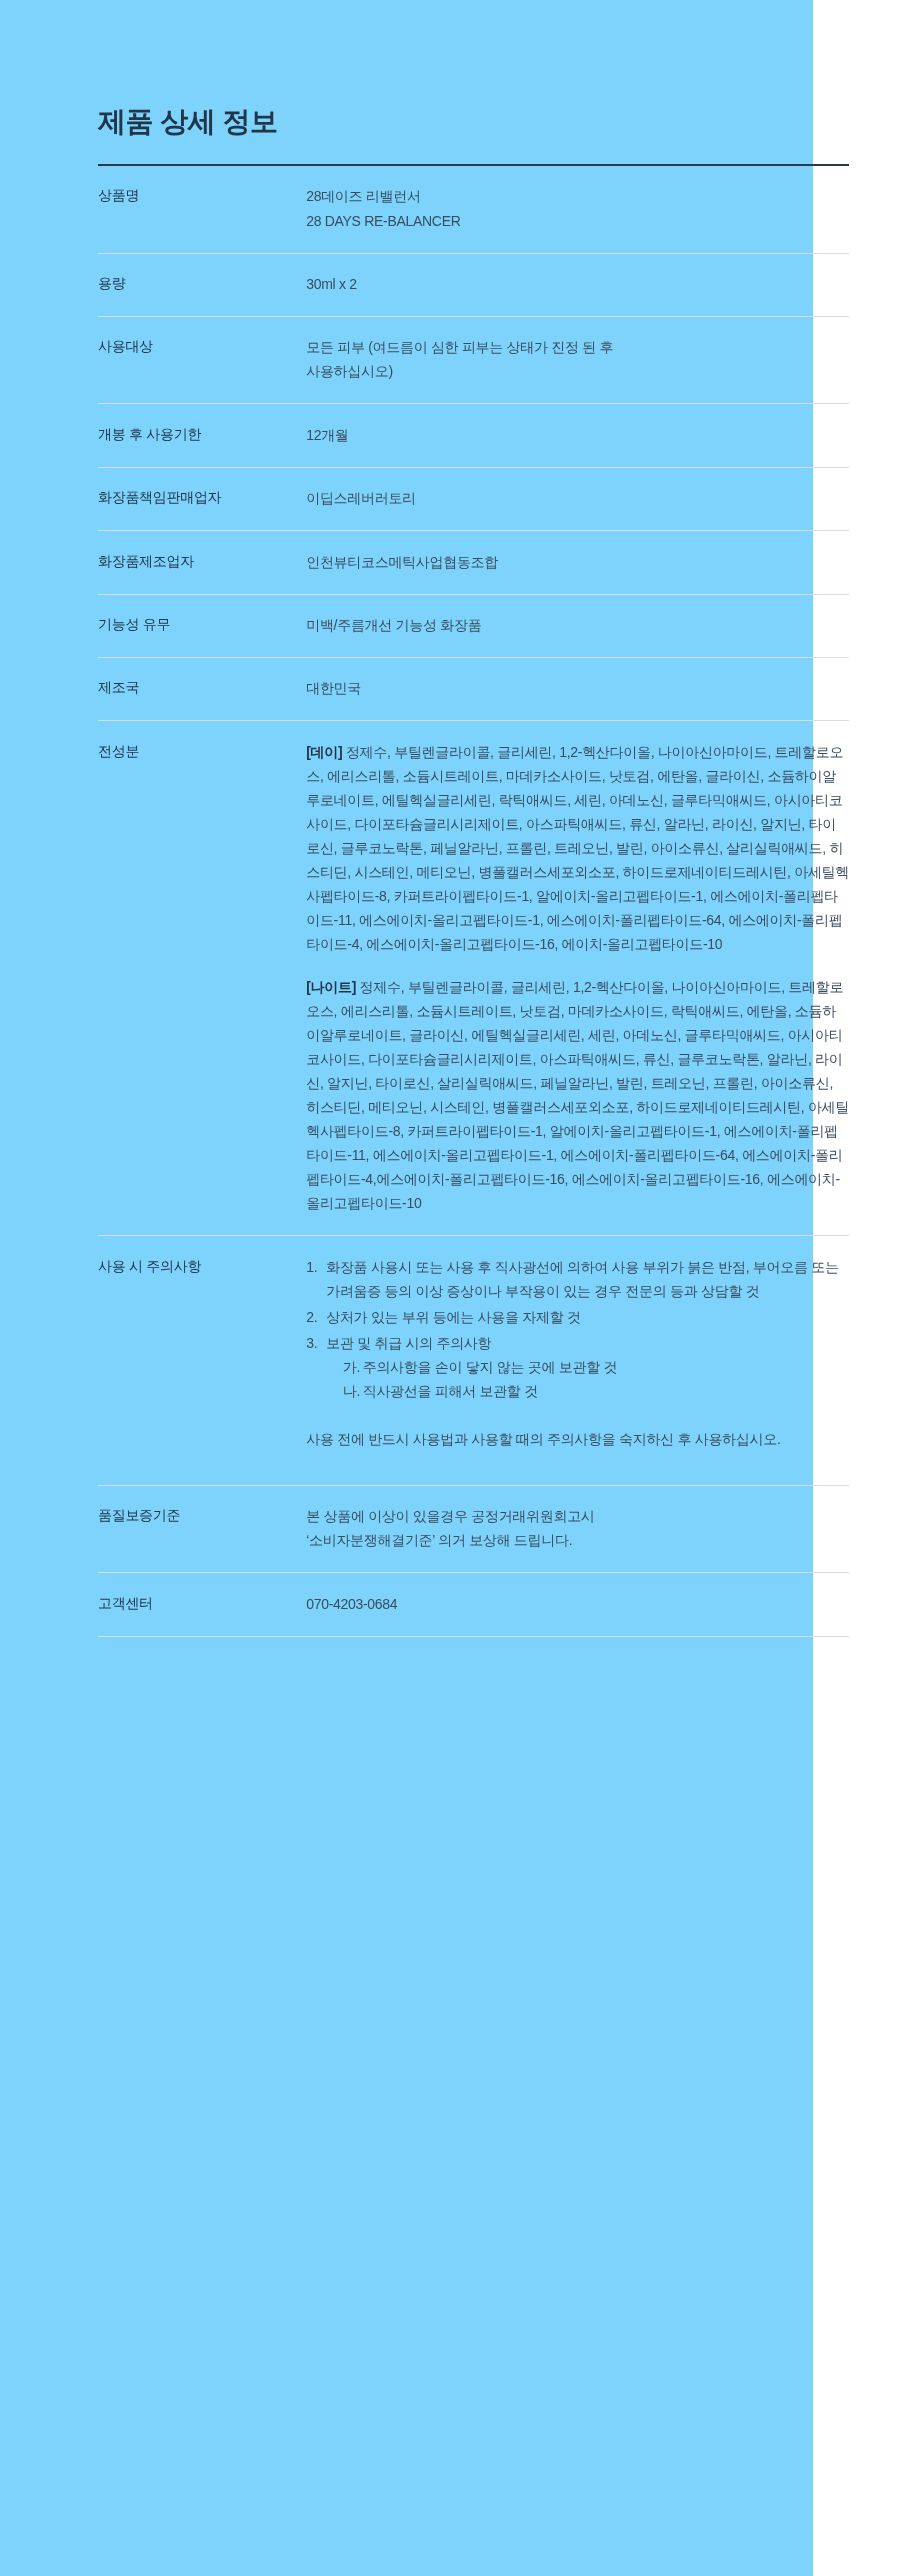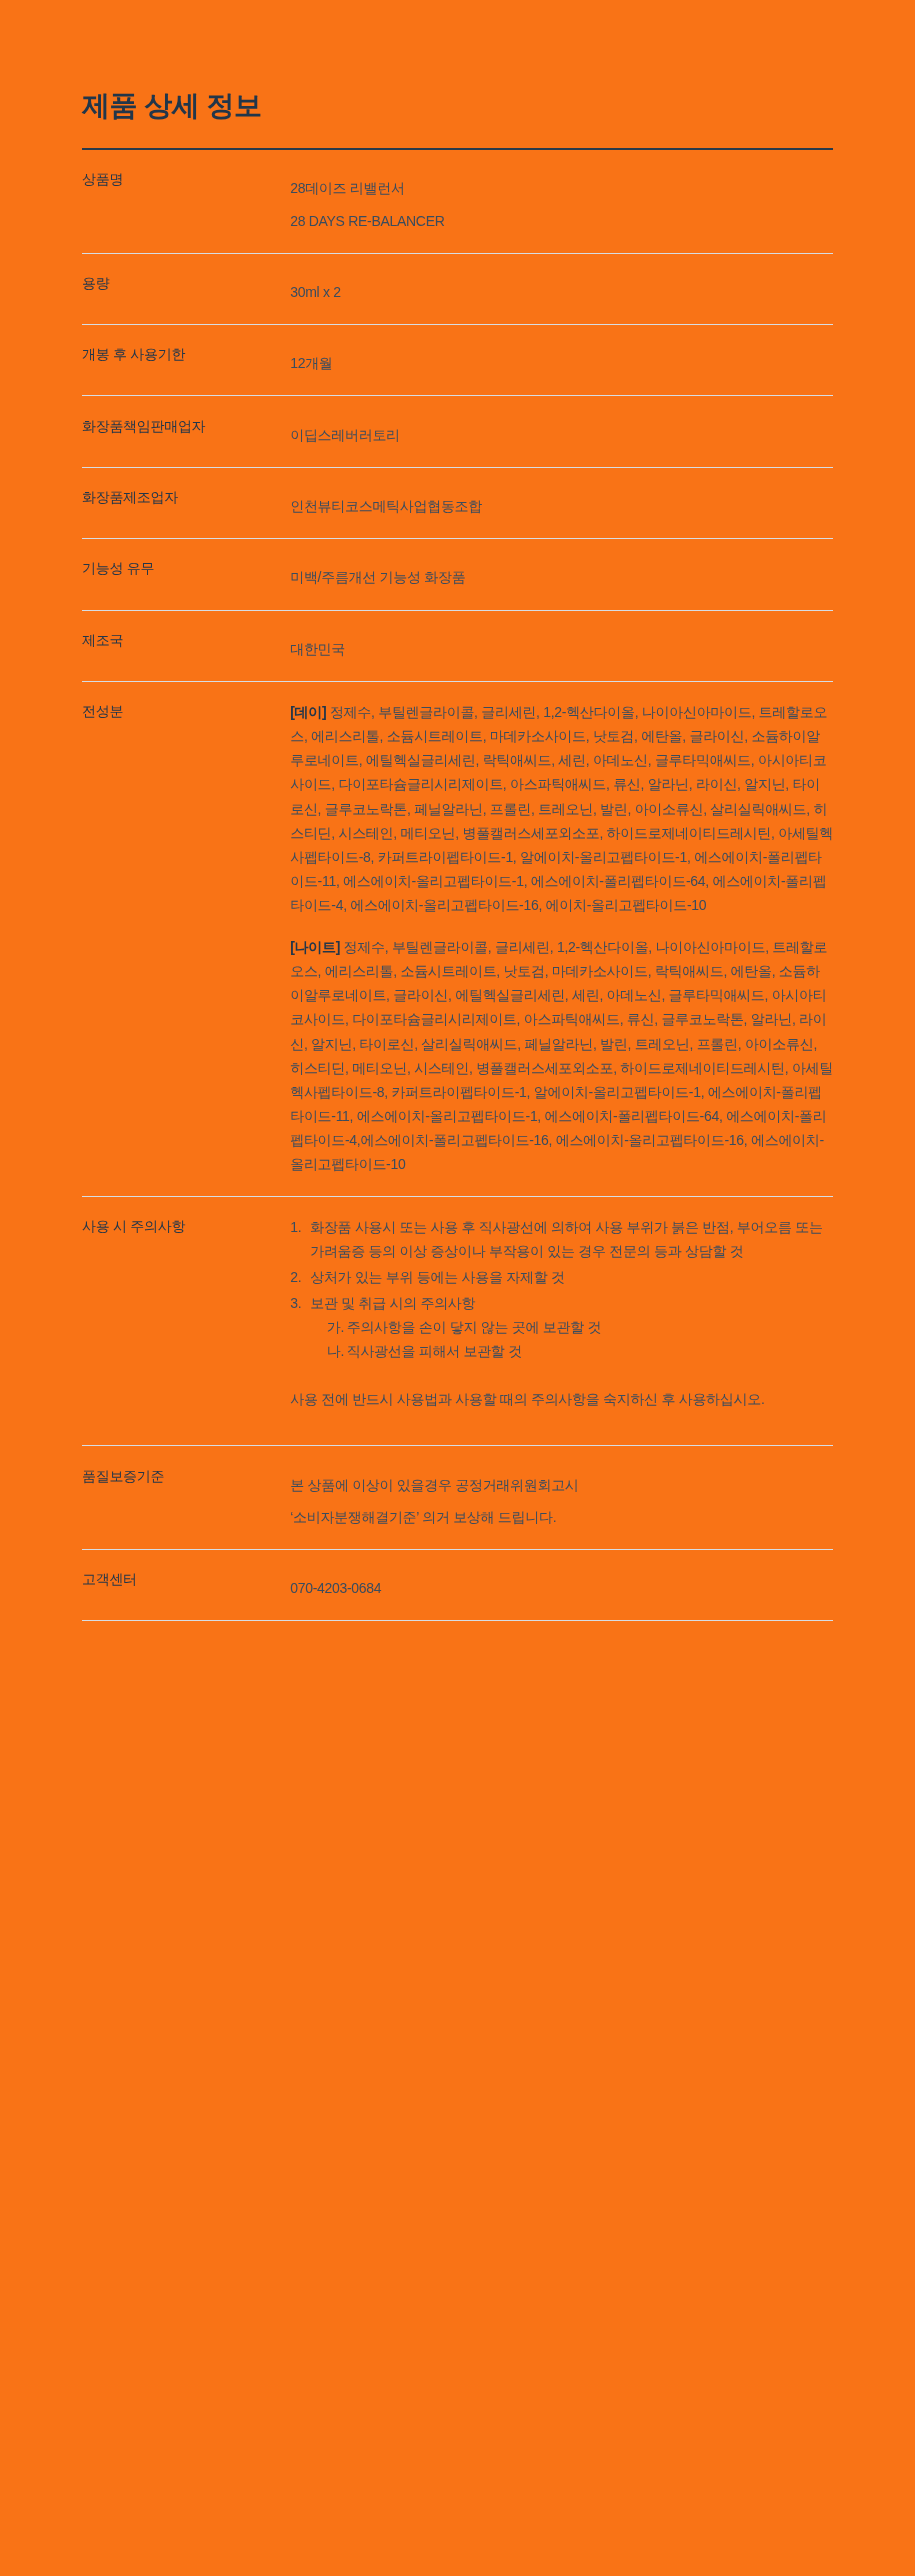--- a/index.html
+++ b/index.html
@@ -6,25 +6,25 @@
     margin: 0;
     padding: 0;
   }
   body {
     width: 915px;
     background: #ffffff;
     font-family: "Liberation Sans", sans-serif;
     color: #2a3a4a;
   }
   .page {
-    width: 915px;
+    width: 813px;
     min-height: 2576px;
     box-sizing: border-box;
-    background: #f97316;
-    padding: 0;
+    background: #7dd3fc;
+    padding: 16px;
     position: relative;
   }
   .sheet {
     width: 915px;
     box-sizing: border-box;
     padding: 88px 82px 55px 82px;
   }
   .page-title {
     font-size: 28px;
     font-weight: bold;
@@ -65,21 +65,20 @@
     vertical-align: top;
     font-size: 14px;
     font-weight: normal;
     color: #3a4c5e;
     padding: 18.3px 0 20px 0;
     line-height: 1.72;
     letter-spacing: -0.3px;
   }
   .val-line {
     display: block;
-    margin-top: 8px;
   }
   .ing-block {
     margin: 0 0 18.3px 0;
   }
   .ing-block:last-child {
     margin-bottom: 0;
   }
   .ing-label {
     font-weight: bold;
     color: #22364a;
@@ -140,20 +139,27 @@
           </td>
         </tr>
 
         <tr>
           <th>용량</th>
           <td>
             <span class="val-line">30ml x 2</span>
           </td>
         </tr>
 
+        <tr>
+          <th>사용대상</th>
+          <td>
+            <span class="val-line">모든 피부 (여드름이 심한 피부는 상태가 진정 된 후</span>
+            <span class="val-line">사용하십시오)</span>
+          </td>
+        </tr>
 
         <tr>
           <th>개봉 후 사용기한</th>
           <td>
             <span class="val-line">12개월</span>
           </td>
         </tr>
 
         <tr>
           <th>화장품책임판매업자</th>

